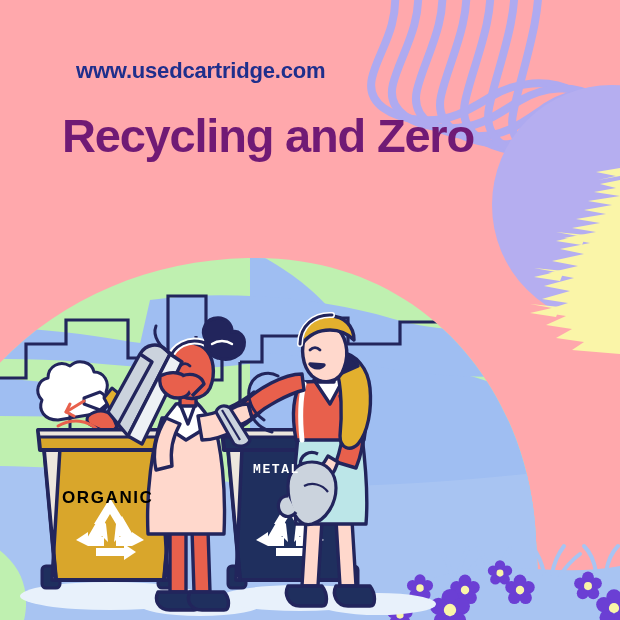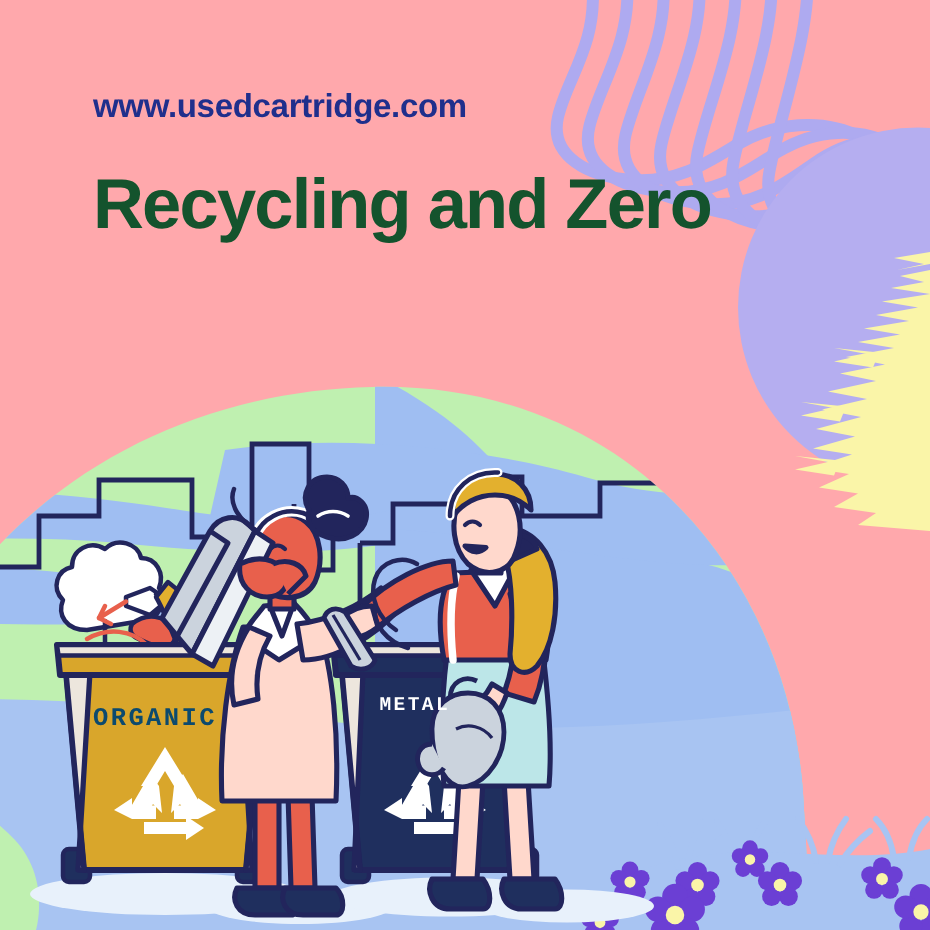--- a/index.html
+++ b/index.html
@@ -28,39 +28,39 @@
   .txt-wrap {
     position: absolute;
     left: 0;
     top: 0;
     width: 620px;
     height: 620px;
     pointer-events: none;
   }
   .site-url {
     position: absolute;
-    left: 62px;
+    left: 76px;
     top: 58px;
     font-family: "Liberation Sans", sans-serif;
     font-weight: bold;
     font-size: 22px;
     letter-spacing: -0.2px;
     color: #1F2F8C;
     white-space: nowrap;
   }
   .headline {
     position: absolute;
     left: 62px;
     top: 110px;
     font-family: "Liberation Sans", sans-serif;
     font-weight: bold;
     font-size: 47px;
     line-height: 51px;
     letter-spacing: -1.2px;
-    color: #14532d;
+    color: #701a75;
     white-space: pre;
   }
 </style>
 </head>
 <body>
 
 <div id="poster">
 
   <svg class="layer" viewBox="0 0 620 620" xmlns="http://www.w3.org/2000/svg">
 
@@ -374,17 +374,17 @@
     </g>
 
   </svg>
 
   <div class="txt-wrap">
     <div class="site-url">www.usedcartridge.com</div>
     <div class="headline"><span>Recycling and Zero</span><br></div>
   </div>
 
   <div style="position:absolute;left:0;top:0;width:620px;height:620px;pointer-events:none;">
-    <div style="position:absolute;left:62px;top:470px;font-family:Liberation Mono, monospace;font-weight:bold;font-size:17px;letter-spacing:1.6px;color:#0c4a6e;">ORGANIC</div>
+    <div style="position:absolute;left:62px;top:488px;font-family:Liberation Sans, sans-serif;font-weight:bold;font-size:17px;letter-spacing:1.6px;color:#000000;">ORGANIC</div>
     <div style="position:absolute;left:253px;top:462px;font-family:Liberation Mono, monospace;font-weight:bold;font-size:13px;letter-spacing:1.6px;color:#FFFFFF;">METAL</div>
   </div>
 
 </div>
 
 </body></html>

